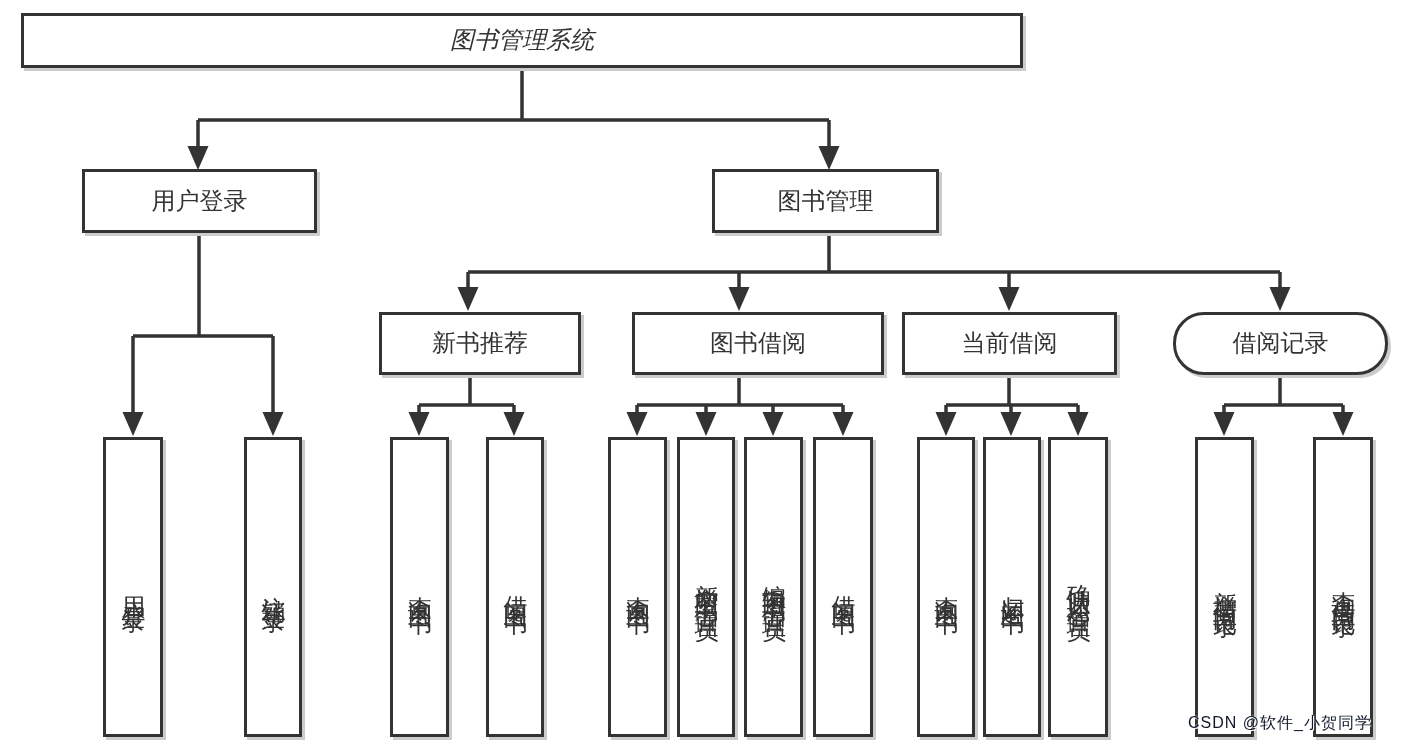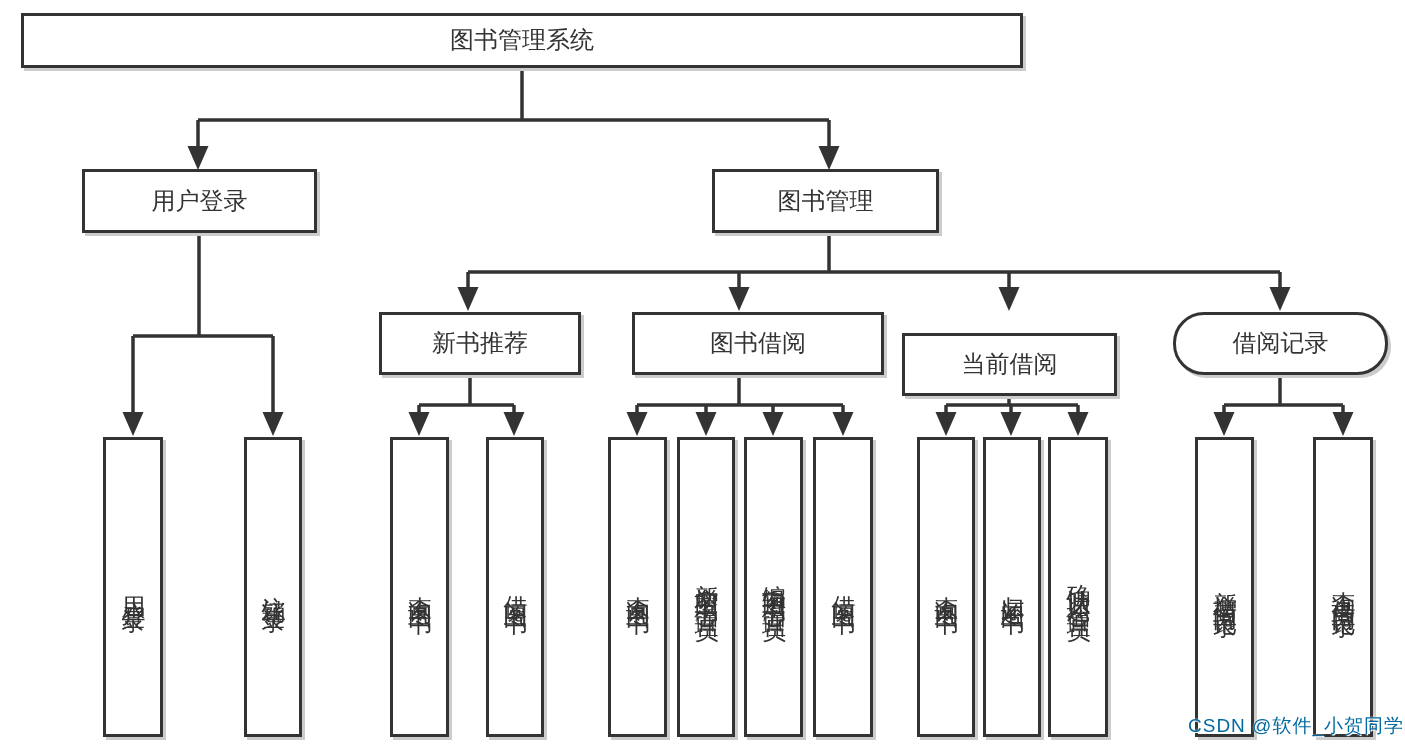--- a/index.html
+++ b/index.html
@@ -37,22 +37,22 @@
     z-index: 2;
     box-shadow: 3px 3px 0 #cccccc;
   }
   .node.v {
     writing-mode: vertical-lr;
     letter-spacing: 5px;
   }
   .watermark {
     position: absolute;
     z-index: 5;
-    font-size: 19px;
-    color: #0369a1;
+    font-size: 16px;
+    color: #0f172a;
     letter-spacing: 1px;
     white-space: nowrap;
     text-shadow: 1px 1px 0 #ffffff, 0 0 2px #ffffff;
     text-align: center;
   }
 </style>
 </head>
 <body>
 
 <div class="stage">
@@ -107,28 +107,28 @@
              M695.5 412 L716.5 412 L706 436 Z
              M762.5 412 L783.5 412 L773 436 Z
              M832.5 412 L853.5 412 L843 436 Z
              M935.5 412 L956.5 412 L946 436 Z
              M1000.5 412 L1021.5 412 L1011 436 Z
              M1067.5 412 L1088.5 412 L1078 436 Z
              M1213.5 412 L1234.5 412 L1224 436 Z
              M1332.5 412 L1353.5 412 L1343 436 Z" fill="#333333" stroke="none"></path>
   </svg>
 
-  <div class="node" style="left:21px; top:13px; width:1002px; height:55px;">图书管理系统</div>
+  <div class="node" style="left:21px; top:13px; width:1002px; height:55px;font-style:italic;">图书管理系统</div>
 
   <div class="node" style="left:82px; top:169px; width:235px; height:64px;">用户登录</div>
   <div class="node" style="left:712px; top:169px; width:227px; height:64px;">图书管理</div>
 
   <div class="node" style="left:379px; top:312px; width:202px; height:63px;">新书推荐</div>
   <div class="node" style="left:632px; top:312px; width:252px; height:63px;">图书借阅</div>
-  <div class="node" style="left:902px; top:312px; width:215px; height:63px;margin-top:21px;">当前借阅</div>
+  <div class="node" style="left:902px; top:312px; width:215px; height:63px;">当前借阅</div>
   <div class="node" style="left:1173px; top:312px; width:215px; height:63px;border-radius:31px;">借阅记录</div>
 
   <div class="node v" style="left:103px; top:437px; width:60px; height:300px;">用户登录</div>
   <div class="node v" style="left:244px; top:437px; width:58px; height:300px;">注销登录</div>
 
   <div class="node v" style="left:390px; top:437px; width:59px; height:300px;">查询图书</div>
   <div class="node v" style="left:486px; top:437px; width:58px; height:300px;">借阅图书</div>
 
   <div class="node v" style="left:608px; top:437px; width:59px; height:300px;">查询图书</div>
   <div class="node v" style="left:677px; top:437px; width:58px; height:300px;">新增图书（管理员）</div>

